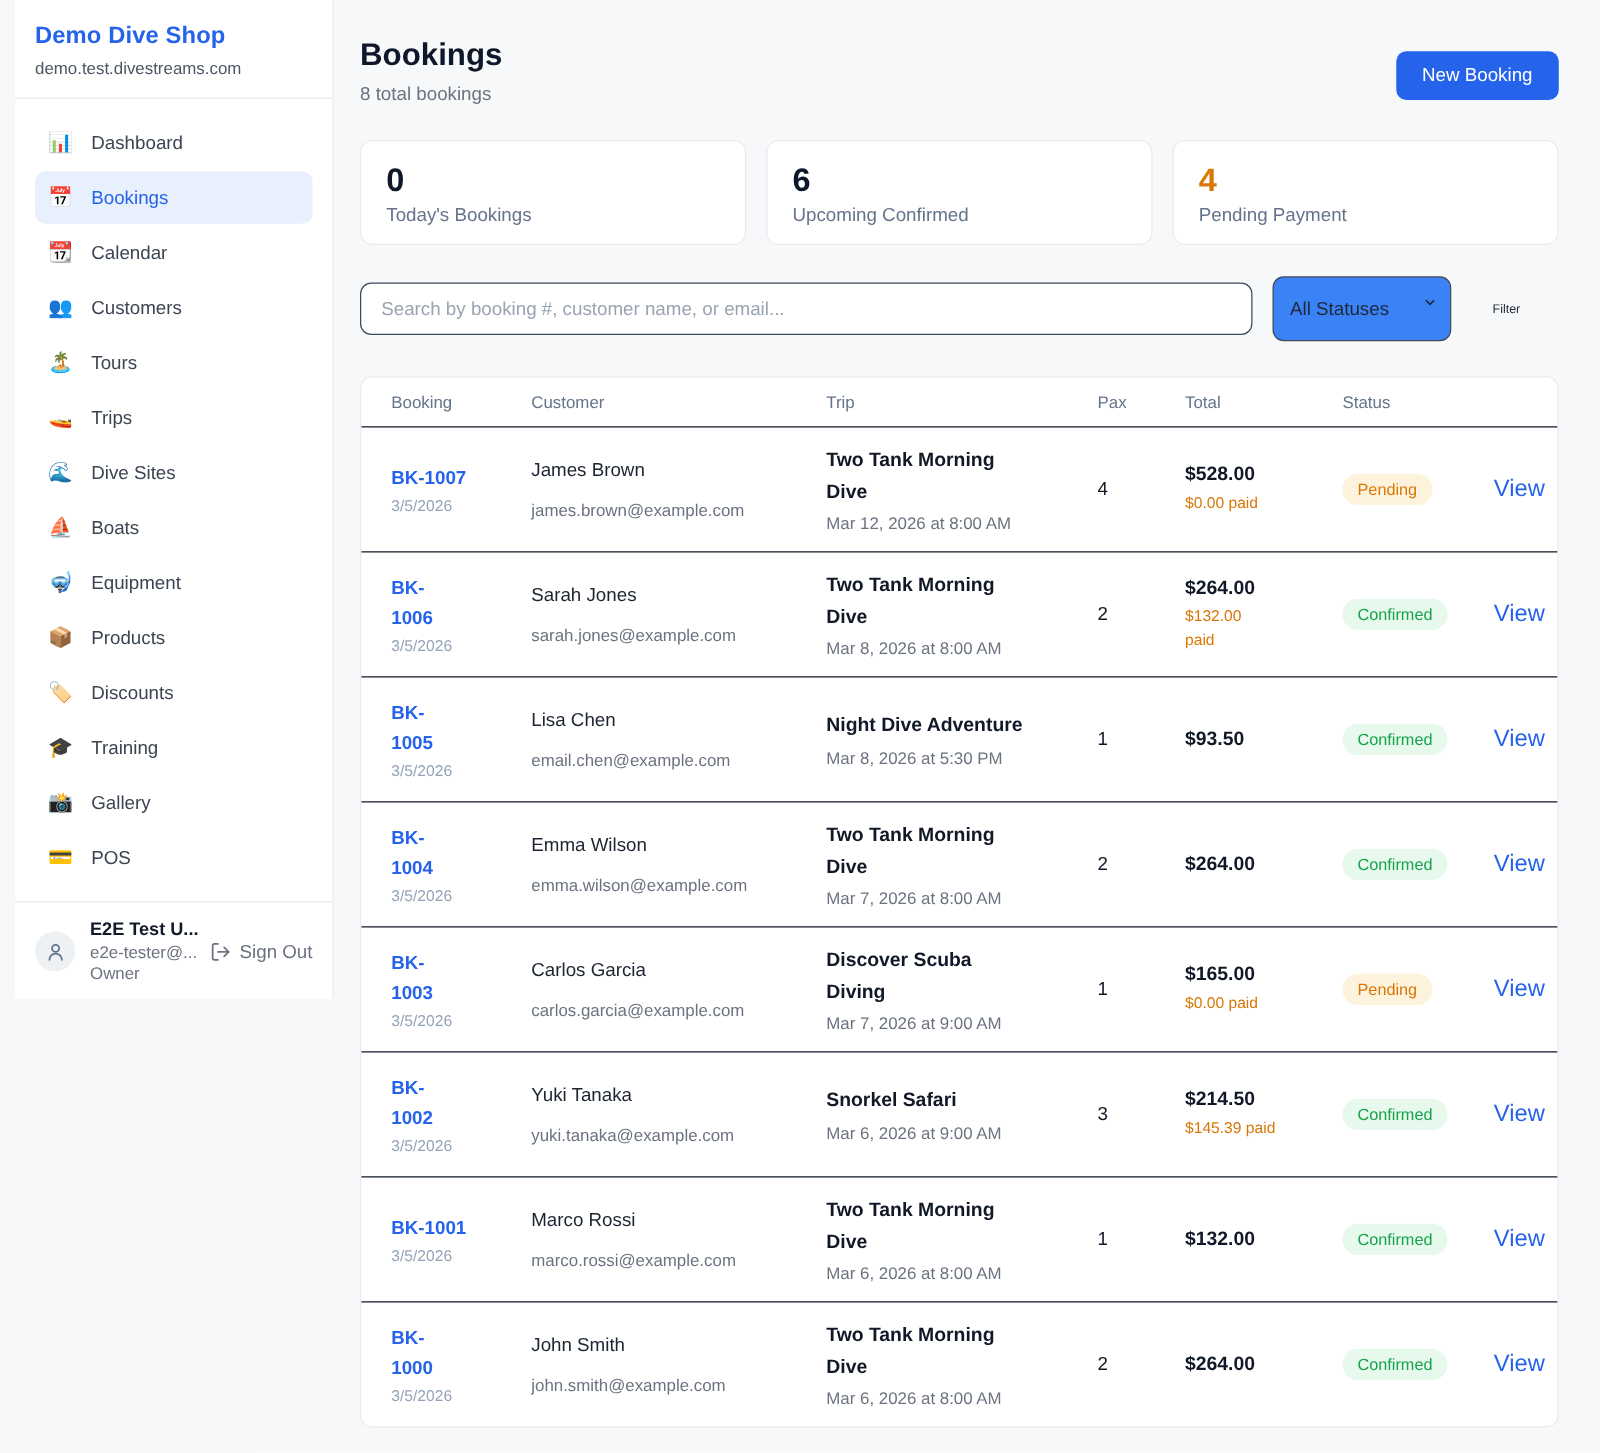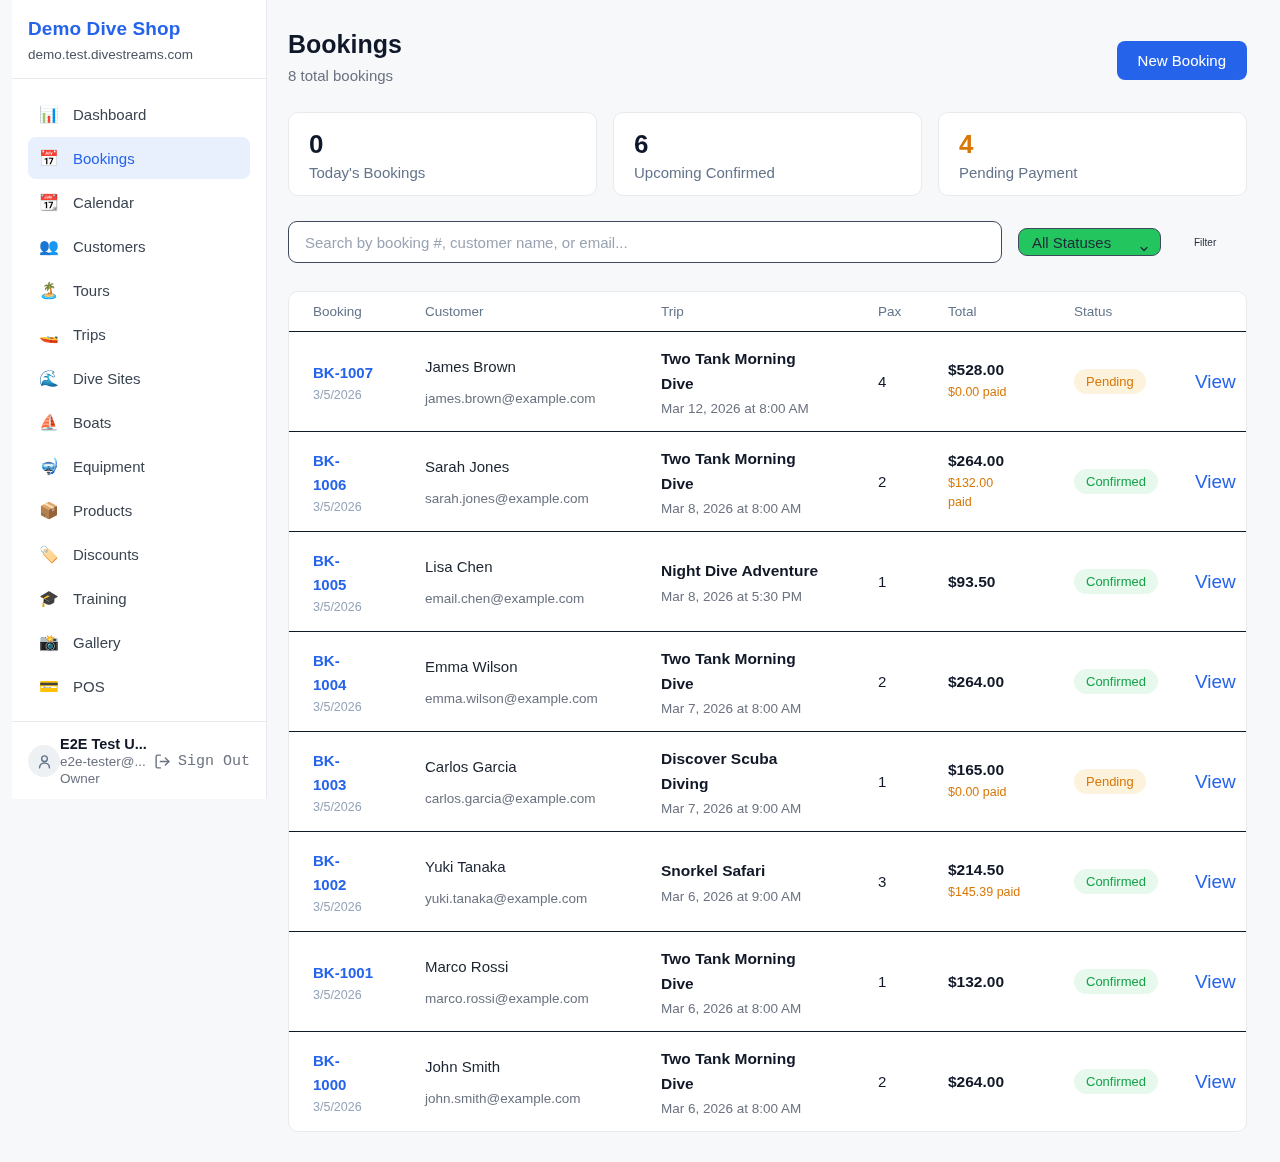--- a/index.html
+++ b/index.html
@@ -35,27 +35,27 @@
   .sidebar-footer {
     border-top: 1px solid #e7e9ee;
     padding: 14px 16px;
     display: flex; align-items: center;
   }
   .avatar {
     width: 32px; height: 32px; border-radius: 50%;
     background: #eef1f4; display: flex; align-items: center; justify-content: center;
     flex: 0 0 auto;
   }
-  .user-info { min-width: 0; }
+  .user-info { margin-left: 12px; min-width: 0; }
   .user-name { font-size: 14.5px; font-weight: 700; color: #111827; }
   .user-email { font-size: 13.5px; color: #6b7280; margin-top: 2px; }
   .user-role { font-size: 13.5px; color: #6b7280; margin-top: 2px; }
   .signout {
     margin-left: auto; display: flex; align-items: center; gap: 7px;
-    color: #6b7280; font-size: 15px; cursor: pointer; white-space: nowrap; font-family: Liberation Mono, monospace;
+    color: #6b7280; font-size: 15px; cursor: pointer; white-space: nowrap;
   }
 
   
   .main { position: absolute; left: 255px; top: 0; width: 1025px; padding: 30px 33px; }
   .page-header { position: relative; }
   .page-title { font-size: 25px; font-weight: 700; color: #0f172a; }
   .page-subtitle { font-size: 15px; color: #6b7280; margin-top: 8px; }
   .btn-primary {
     position: absolute; right: 0; top: 11px;
     background: #2563eb; color: #fff; border: none; border-radius: 8px;
@@ -76,23 +76,23 @@
   .search-input {
     width: 714px; height: 42px;
     border: 1px solid #3f4a5c; border-radius: 9px;
     background: #fff; font-family: inherit; font-size: 15px; color: #111827;
     padding: 0 16px; outline: none;
   }
   .search-input::placeholder { color: #9aa3b2; }
   .select-wrap { position: relative; margin-left: 16px; }
   .status-select {
     -webkit-appearance: none; appearance: none;
-    width: 143px; height: 28px;
+    width: 143px; height: 52px;
     border: 1px solid #3f4a5c; border-radius: 9px;
-    background: #22c55e; font-family: inherit; font-size: 15px; font-weight: 500; color: #1e293b;
+    background: #3b82f6; font-family: inherit; font-size: 15px; font-weight: 500; color: #1e293b;
     padding: 0 30px 0 13px; cursor: pointer; outline: none;
   }
   .select-chevron { position: absolute; right: 11px; top: 15px; pointer-events: none; }
   .filter-label { margin-left: 33px; font-size: 10px; font-weight: 500; color: #1e293b; cursor: pointer; }
 
   
   .table-card {
     margin-top: 28px; background: #fff;
     border: 1px solid #e8eaee; border-radius: 10px;
     overflow: hidden;

